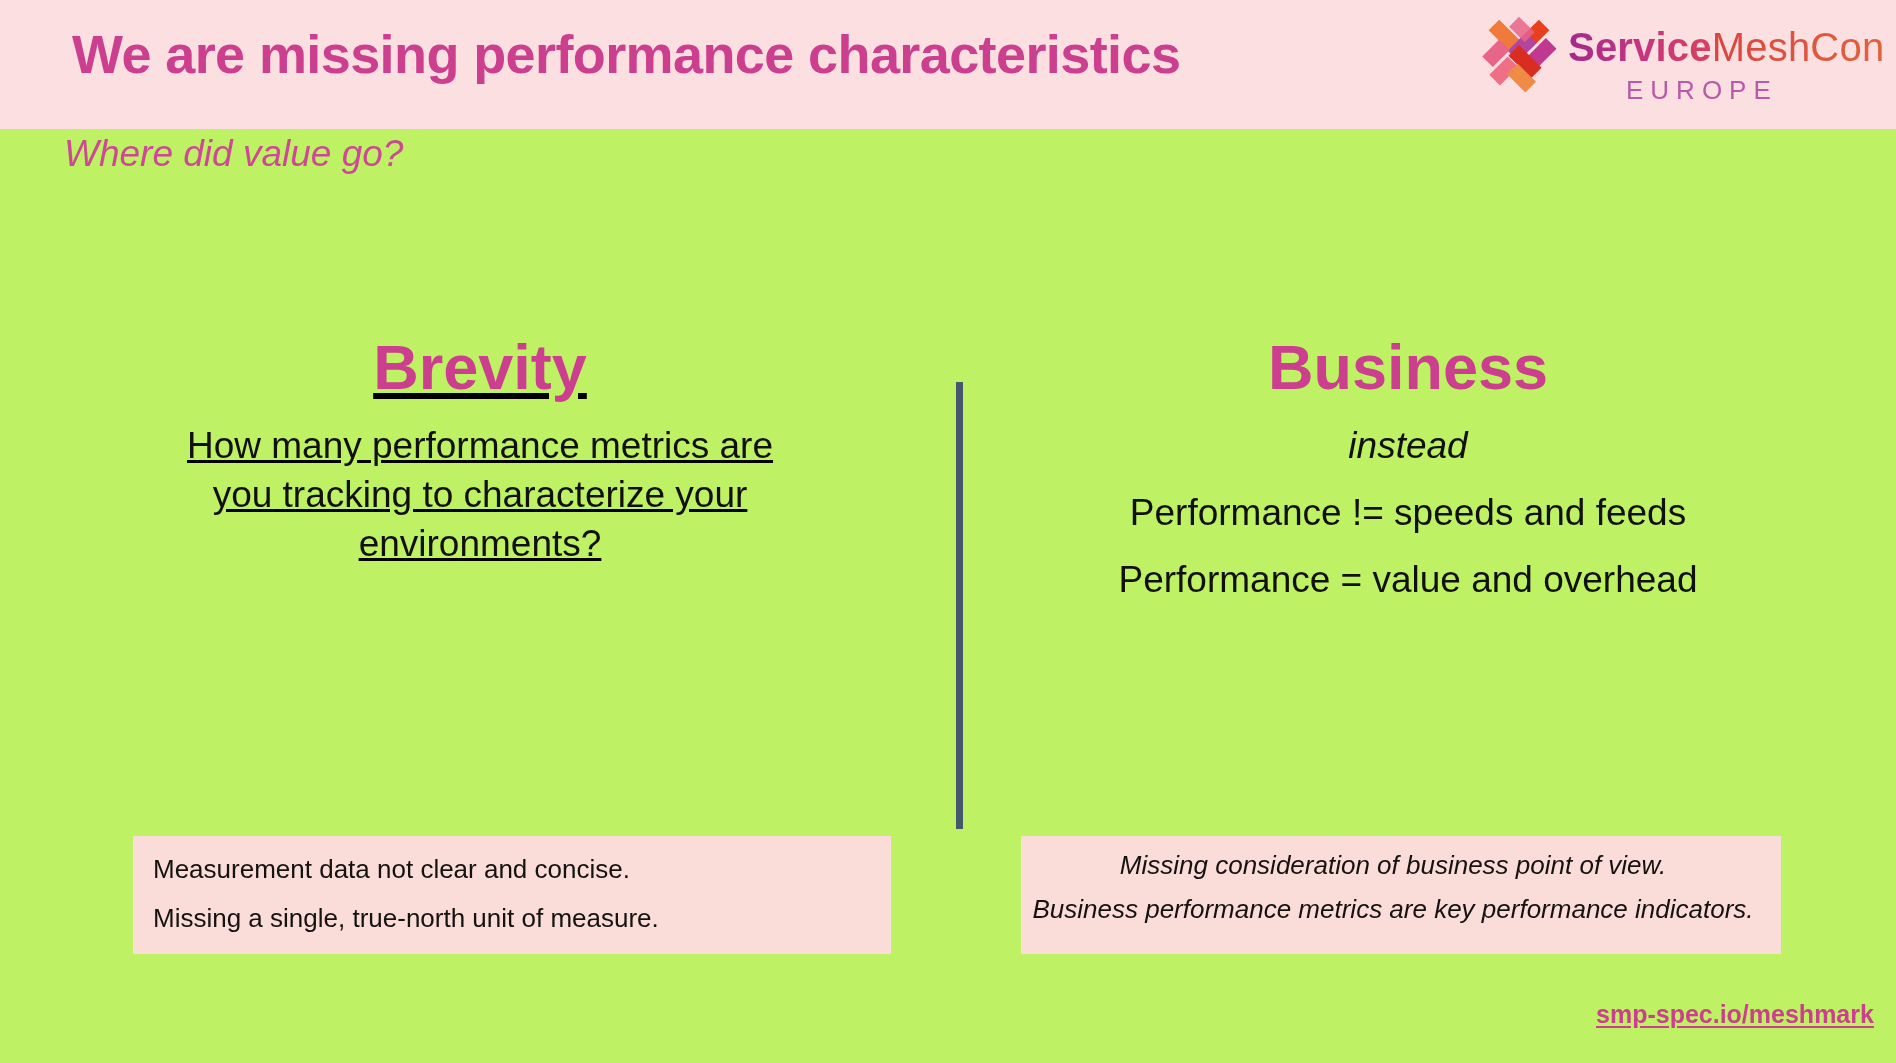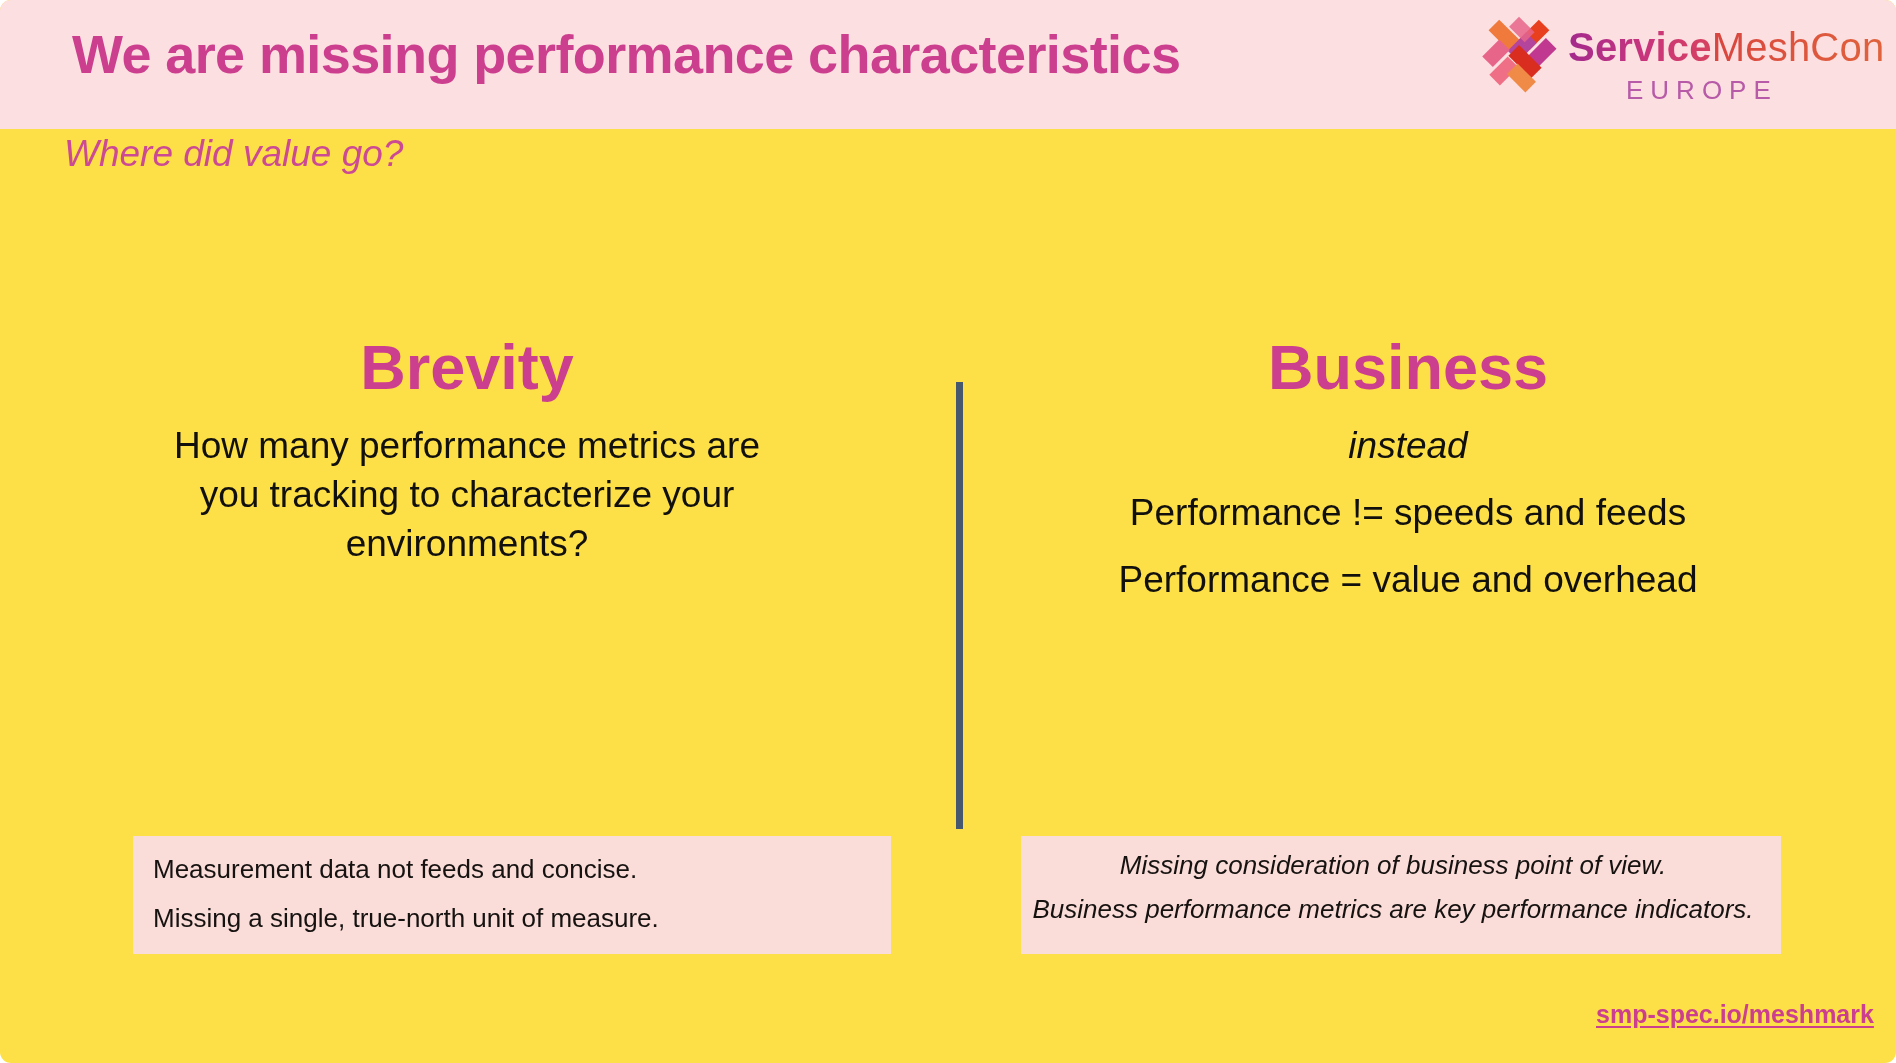--- a/index.html
+++ b/index.html
@@ -7,23 +7,22 @@
     padding: 0;
     background: #ffffff;
   }
   body {
     font-family: "Liberation Sans", sans-serif;
   }
   .slide {
     position: relative;
     width: 1896px;
     height: 1063px;
-    background: #fde047;
+    background: #bef264;
     overflow: hidden;
-    border-radius: 11px;
   }
 
   
   .header-band {
     position: absolute;
     left: 0;
     top: 0;
     width: 1896px;
     height: 129px;
     background: #fcdfe0;
@@ -112,21 +111,21 @@
     width: 7px;
     height: 447px;
     background: #46586d;
   }
 
   
   .col {
     position: absolute;
     top: 330px;
   }
-  .col-left  { left: 103px; width: 728px; }
+  .col-left  { left: 116px; width: 728px; text-decoration: underline; }
   .col-right { left: 1000px; width: 816px; }
 
   .col-heading {
     font-size: 63px;
     font-weight: bold;
     color: #cc3f8e;
     text-align: center;
     line-height: 1.18;
     margin: 0 0 18px 0;
   }
@@ -234,21 +233,21 @@
   <div class="col col-right">
     <div class="col-heading">Business</div>
     <div class="col-body col-body-right">
       <span class="line italic-line">instead</span>
       <span class="line">Performance != speeds and feeds</span>
       <span class="line">Performance = value and overhead</span>
     </div>
   </div>
 
   <div class="callout callout-left">
-    <p>Measurement data not feeds and concise.</p>
+    <p>Measurement data not clear and concise.</p>
     <p>Missing a single, true-north unit of measure.</p>
   </div>
 
   <div class="callout callout-right">
     <p>Missing consideration of business point of view.</p>
     <p>Business performance metrics are key performance indicators.</p>
   </div>
 
   <a class="footer-link">smp-spec.io/meshmark</a>
 

